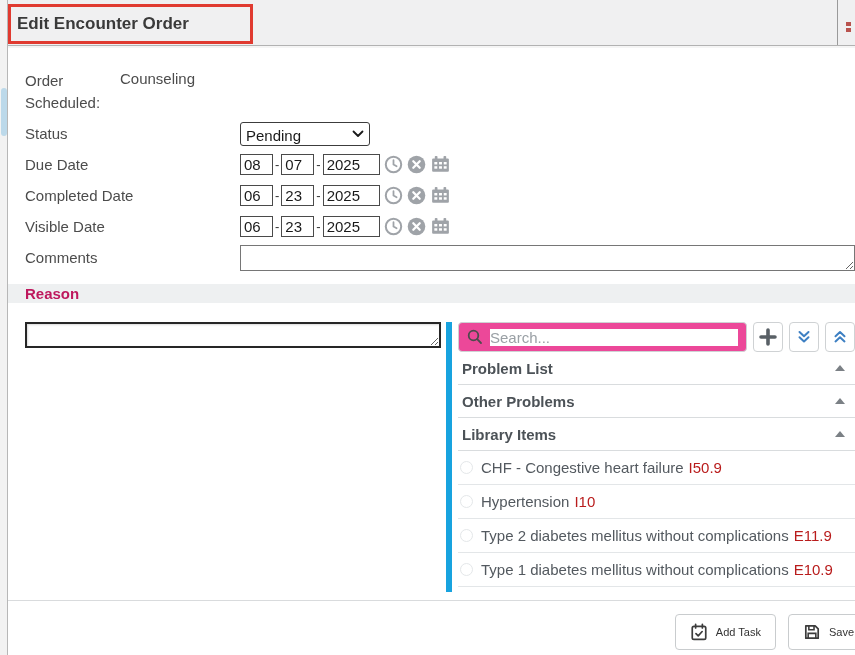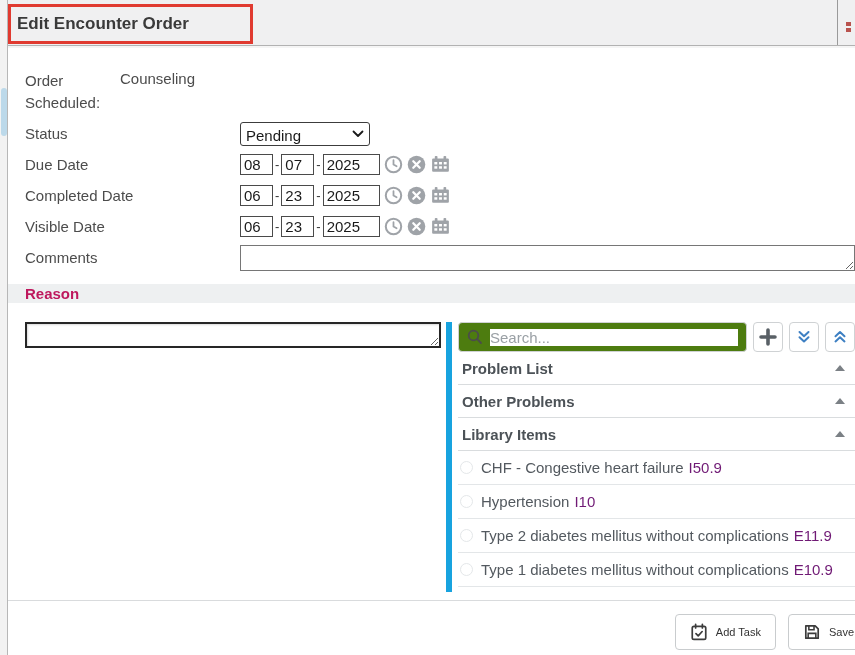--- a/index.html
+++ b/index.html
@@ -40,34 +40,34 @@
 
   
   .reason-bar { position:absolute; left:8px; top:284px; width:847px; height:19px; background:#eef0f1; display:flex; align-items:center; padding-left:17px; }
   .reason-title { font-size:15px; font-weight:bold; color:#be185d; }
 
   .reason-area { position:absolute; left:8px; top:303px; width:847px; height:297px; }
   .reason-input { position:absolute; left:17px; top:19px; width:416px; height:26px; border:2px solid #262626; resize:both; font-size:14px; font-family:"Liberation Sans",sans-serif; box-shadow:inset 1px 1px 2px rgba(0,0,0,0.15); }
   .blue-bar { position:absolute; left:438px; top:19px; width:6px; height:270px; background:#18a3df; }
   .reason-right { position:absolute; left:450px; top:19px; width:397px; }
   .search-row { display:flex; gap:6px; height:30px; }
-  .search-box { width:290px; height:30px; border:1px solid #cfd2d4; border-radius:4px; display:flex; align-items:center; padding:0 8px; background:#4d7c0f; }
+  .search-box { width:290px; height:30px; border:1px solid #cfd2d4; border-radius:4px; display:flex; align-items:center; padding:0 8px; background:#ec4899; }
   .search-box input { border:none; outline:none; flex:1; font-size:15px; font-family:"Liberation Sans",sans-serif; color:#333; margin-left:7px; min-width:0; }
   .search-box input::placeholder { color:#9aa0a5; }
   .sq-btn { width:30px; height:30px; flex:0 0 30px; border:1px solid #cfd2d4; border-radius:4px; background:#fff; display:flex; align-items:center; justify-content:center; cursor:pointer; padding:0; }
 
   .group-header { height:33px; display:flex; align-items:center; justify-content:space-between; border-bottom:1px solid #d9dcde; padding:0 10px 0 4px; cursor:pointer;gap:10px; }
   .group-header:first-of-type { margin-top:5px; }
   .group-label { font-size:15px; font-weight:bold; color:#4c5257; }
   .tri-up { width:0; height:0; border-left:5px solid transparent; border-right:5px solid transparent; border-bottom:6px solid #7b8085; }
 
   .lib-item { height:34px; display:flex; align-items:center; border-bottom:1px solid #e3e6e8; padding-left:2px; cursor:pointer; }
   .radio-circle { width:13px; height:13px; border:1px solid #e4e7e9; border-radius:50%; flex:0 0 13px; }
   .item-name { font-size:15px; color:#53595f; margin-left:8px; white-space:nowrap; }
-  .item-code { font-size:15px; color:#701a75; margin-left:5px; white-space:nowrap; }
+  .item-code { font-size:15px; color:#b91c1c; margin-left:5px; white-space:nowrap; }
 
   
   .footer-divider { position:absolute; left:0; top:600px; width:855px; height:1px; background:#d9dbdd; }
   .footer { position:absolute; left:8px; top:601px; width:847px; height:54px; display:flex; align-items:center; justify-content:flex-end; gap:12px; padding-top:8px; }
   .footer .btn { height:36px; border:1px solid #c9ccce; border-radius:4px; background:#fff; display:flex; align-items:center; gap:8px; padding:0 14px; font-size:11px; font-family:"Liberation Sans",sans-serif; color:#333; cursor:pointer; }
   .btn.save { margin-right:-14px; }
 </style>
 </head>
 <body>
 

